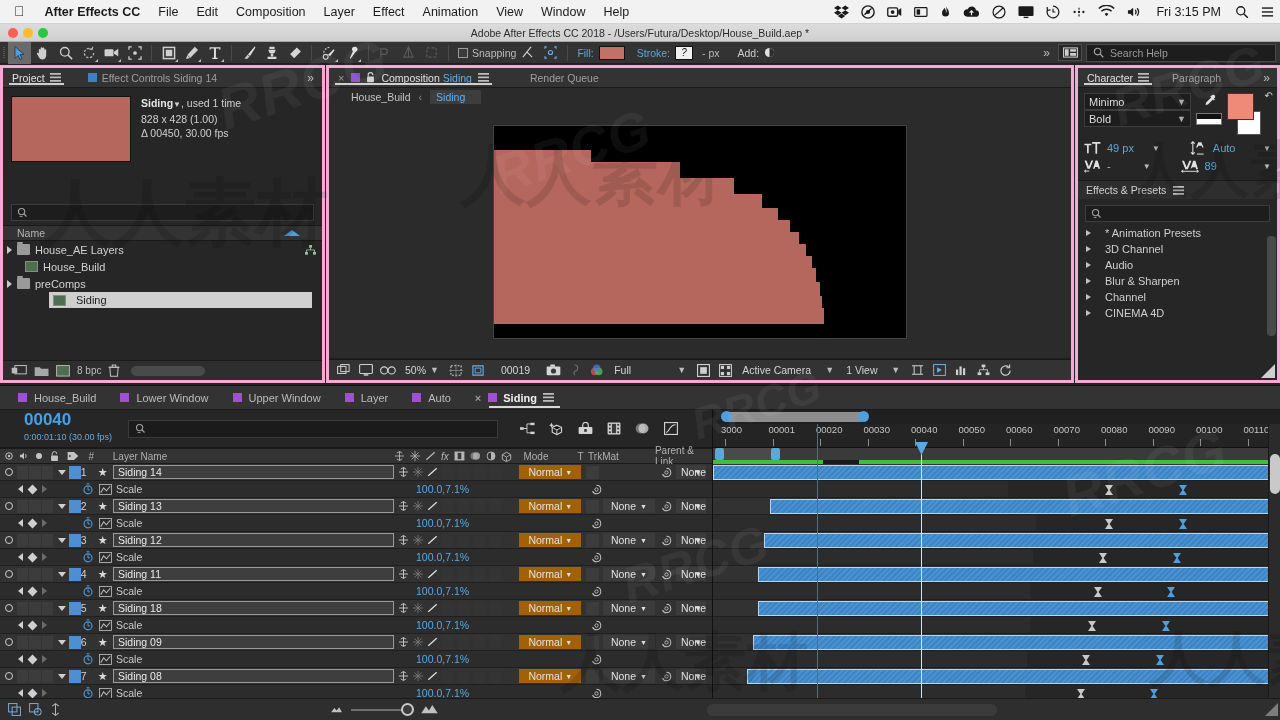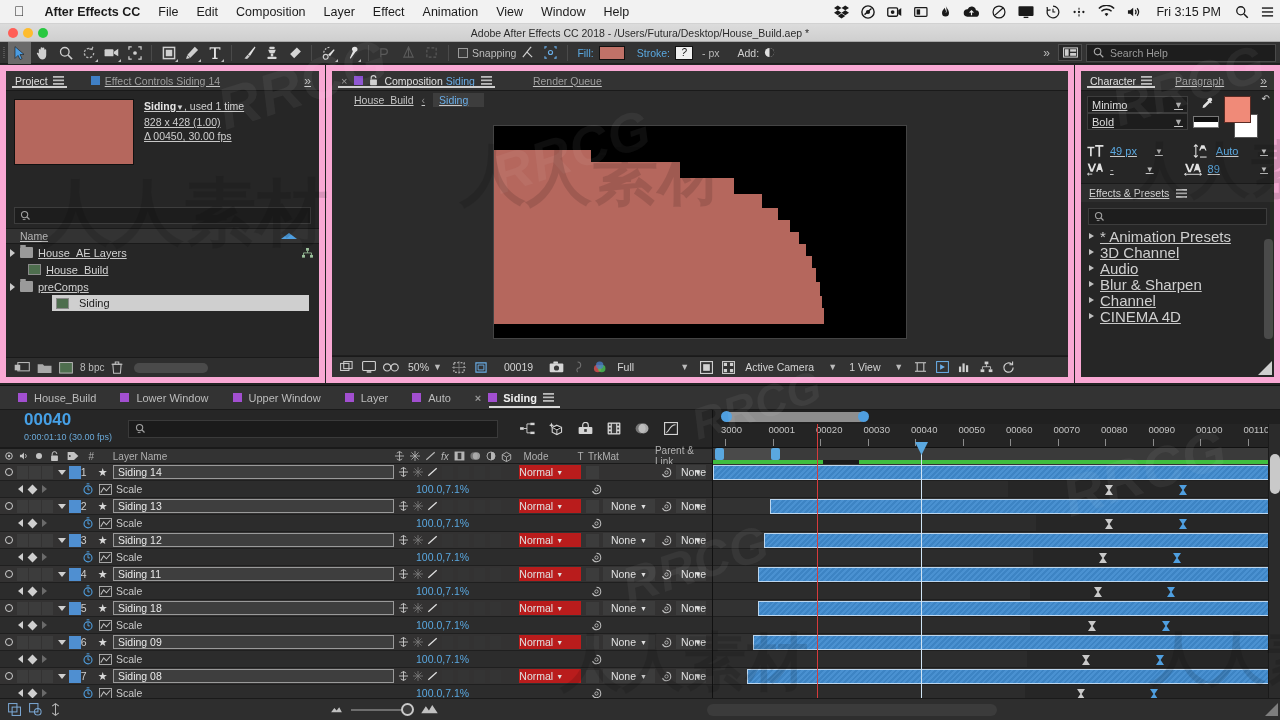--- a/index.html
+++ b/index.html
@@ -70,21 +70,21 @@
   .tb-right { margin-left: auto; display: flex; align-items: center; height: 22px; }
   .chev2 { color:#bbb; font-size: 12px; padding: 0 8px; }
   .ws-btn { width:24px;height:17px;background:#272727;border:1px solid #4d4d4d; display:flex;align-items:center;justify-content:center;}
   .searchhelp {
     width: 190px; height: 18px; background: #1d1d1d; border: 1px solid #4a4a4a;
     display:flex;align-items:center; gap:6px; padding-left:6px; margin: 0 4px; color:#9b9b9b; font-size:10.5px;
   }
 
   
   .panelrow { position:absolute; top:65px; left:0; width:1280px; height:318px; }
-  .panel { position:absolute; background:#262626; border:6px solid #f9a8d4;text-decoration:underline; }
+  .panel { position:absolute; background:#262626; border:3px solid #f9a8d4; }
   .ptabs { height:20px; background:#333333; display:flex; align-items:stretch; border-bottom:1px solid #1a1a1a;}
   .ptab { display:flex; align-items:center; gap:5px; padding:0 9px; font-size:10.5px; color:#9e9e9e; position:relative;}
   .ptab.active { color:#e0e0e0; }
   .ptab.active:after { content:''; position:absolute; left:6px; right:6px; bottom:2px; height:2px; background:#cfcfcf; }
   .ptab .sq { width:9px;height:9px; display:block;}
   .hamb { display:inline-block; width:11px; height:9px;
     background: linear-gradient(#bbb 0 1.5px, transparent 1.5px 3.5px) repeat-y; background-size: 100% 3.5px;}
   .pclose { font-size:11px; color:#999; margin-right:1px;}
 
   
@@ -130,21 +130,21 @@
   .fontsel { height:17px; background:#1d1d1d; border:1px solid #3d3d3d; color:#dcdcdc;
     display:flex; align-items:center; padding:0 4px; font-size:11px; }
   .fontsel .cv { margin-left:auto; font-size:9px; color:#aaa;}
   .charrow { display:flex; align-items:center; gap:6px; margin-top:4px; }
   .num-blue { color:#5aa8e0; font-size:11px; }
   .tiny-cv { font-size:8px; color:#bbb; }
   .effects-head { border-top:1px solid #1a1a1a; background:#2e2e2e; height:19px; display:flex;
      align-items:center; gap:7px; padding-left:8px; font-size:10.5px; color:#d0d0d0; margin-top:7px;}
   .fx-search { margin:6px 7px 3px 7px; height:17px; background:#1d1d1d; border:1px solid #3d3d3d;
     display:flex;align-items:center; padding-left:5px;}
-  .fx-row { height:16px; display:flex; align-items:center; gap:6px; padding-left:8px; font-size:15px; color:#cfcfcf;}
+  .fx-row { height:16px; display:flex; align-items:center; gap:14px; padding-left:8px; font-size:11px; color:#cfcfcf;}
   .fx-tri { width:0;height:0;border-top:3.5px solid transparent;border-bottom:3.5px solid transparent;border-left:5px solid #c0c0c0;}
 
   
   #timeline { position:absolute; top:385px; left:0; width:1280px; height:335px; background:#262626; border-top:1px solid #111;}
   .tl-tabs { height:24px; background:#333; display:flex; align-items:center; border-bottom:1px solid #1a1a1a; padding-left:18px;}
   .tl-tab { display:flex; align-items:center; gap:7px; padding:0 24px 0 0; font-size:11px; color:#bcbcbc; position:relative; height:24px;}
   .tl-tab .sq { width:9px;height:9px;background:#a24fd0; display:block;}
   .tl-tab.active { color:#f0f0f0; font-weight:bold; padding-right:8px;}
   .tl-tab.active:after{content:'';position:absolute;left:14px;right:2px;bottom:2px;height:2px;background:#d8d8d8;}
   .tl-head { height:38px; display:flex; align-items:center; background:#262626; border-bottom:1px solid #1a1a1a;}
@@ -163,21 +163,21 @@
   .eye { width:18px; justify-content:center; }
   .eye i { width:8px;height:8px;border:1px solid #cfcfcf;border-radius:50%; display:block;}
   .sqbox { width:12px; height:13px; background:#3c3c3c; margin-right:1px;}
   .idxtri { width:0;height:0;border-left:4px solid transparent;border-right:4px solid transparent;border-top:5px solid #cfcfcf;}
   .colorchip { width:12px;height:13px; background:#4f8fd1;}
   .lnum { width:18px; text-align:center; color:#d0d0d0;}
   .star { color:#d8d8d8; font-size:11px; width:16px; text-align:center;}
   .lname { background:#3e3e3e; border:1px solid #9a9a9a; height:14px; line-height:13px; color:#eaeaea;
      padding-left:4px; font-size:10.5px;}
   .swcell { width:11px; height:13px; background:#343434; margin-right:1px;}
-  .modesel { width:62px; height:14px; background:#b91c1c; display:flex; align-items:center; 
+  .modesel { width:62px; height:14px; background:#a16207; display:flex; align-items:center; justify-content:center;
      gap:3px; color:#e0e0e0; font-size:10.5px;}
   .nonesel { width:52px; height:14px; background:#3c3c3c; display:flex; align-items:center; justify-content:center;
      gap:4px; color:#e0e0e0; font-size:10.5px;}
   .parentsel { width:76px; height:14px; background:#3c3c3c; display:flex; align-items:center;
      padding-left:5px; color:#e0e0e0; font-size:10.5px; position:relative;}
   .parentsel .cv { position:absolute; right:4px; font-size:8px;}
   .pill { color:#5aa8e0; font-size:10.5px; }
   .prop-name { color:#cbcbcb; font-size:10.5px;}
   .kfnav { display:flex; align-items:center; gap:6px; padding-left:18px; width:66px;}
   .kfnav .la { width:0;height:0;border-top:4px solid transparent;border-bottom:4px solid transparent;border-right:5px solid #cfcfcf;}

